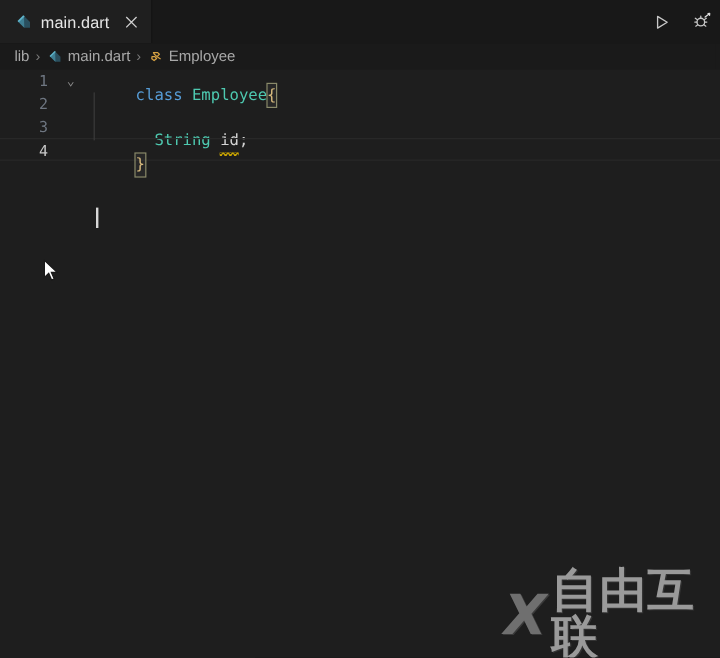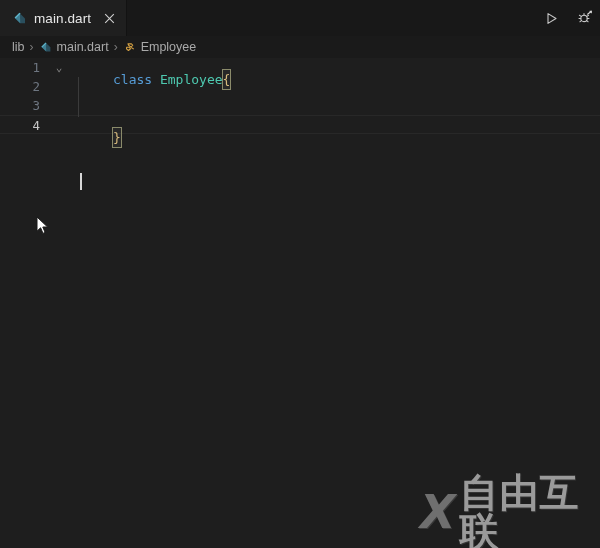--- a/index.html
+++ b/index.html
@@ -302,21 +302,21 @@
       </svg>
     </span>
     <span>Employee</span>
   </span>
 </div>
 
 <div id="editor">
   <div id="code-lines">
       <div class="code-line"><span class="ln">1</span><span class="fold">⌄</span><span class="content"><span class="k-keyword">class</span><span class="k-punc"> </span><span class="k-type">Employee</span><span class="k-brace bracket-match">{</span></span></div>
       <div class="code-line"><span class="ln">2</span></div>
-      <div class="code-line"><span class="ln">3</span></div>
+      <div class="code-line"><span class="ln">3</span><span class="content"><span class="k-punc">  </span><span class="k-type">String</span><span class="k-punc"> </span><span class="k-ident squiggle">id</span><span class="k-punc">;</span></span></div>
       <div class="code-line active"><span class="ln">4</span><span class="content"><span class="k-brace bracket-match">}</span></span></div>
     </div>
   <div id="indent-guide"></div>
   <div id="caret"></div>
 </div>
 
 <div id="watermark">
   <span class="wm-x">X</span>
   <span class="wm-text">自由互联</span>
 </div>

